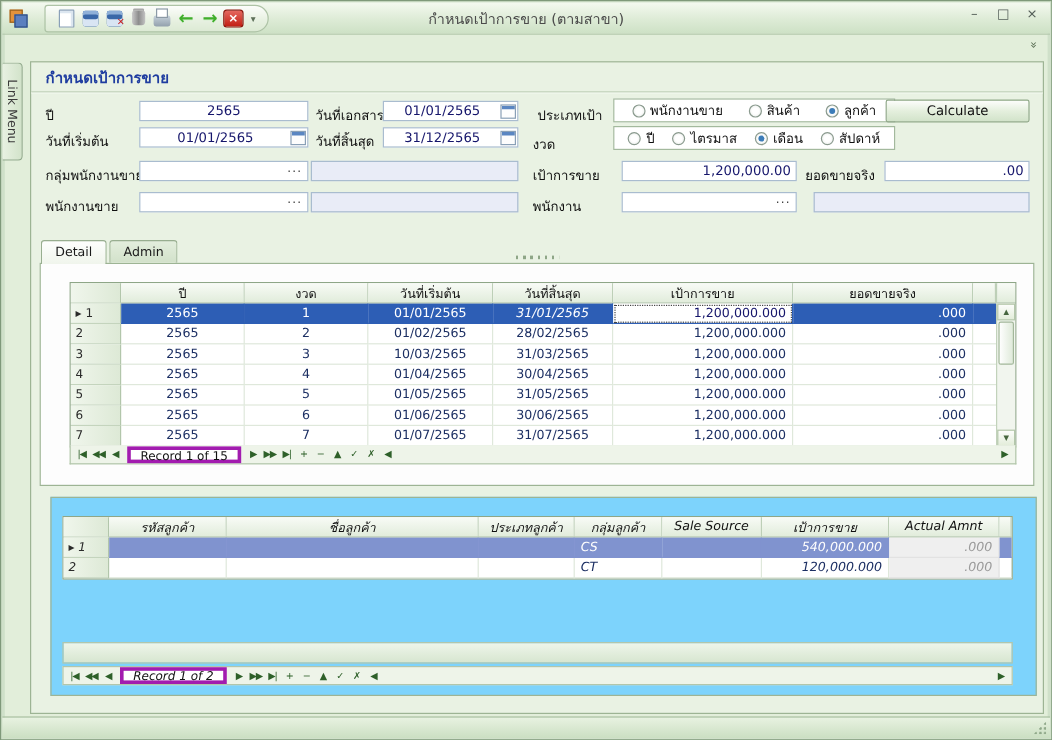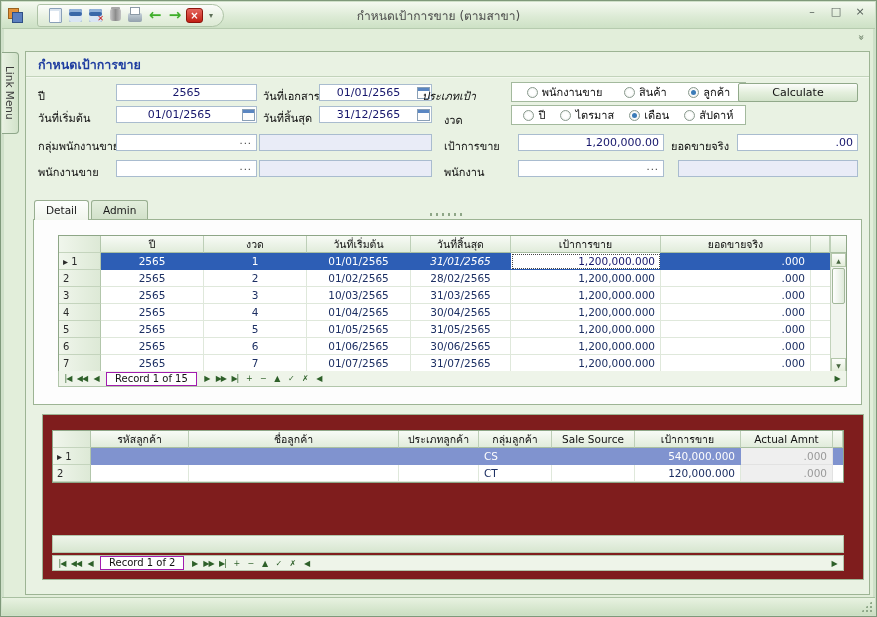--- a/index.html
+++ b/index.html
@@ -86,21 +86,21 @@
   
   .tabs { position:absolute; top:148px; left:8px; display:flex; gap:2px; z-index:3; }
   .tab { height:19px; padding:0 11px; font-size:10.5px; line-height:18px; color:#1a1a1a;
     border:1px solid #98ae90; border-bottom:none; border-radius:3px 3px 0 0;
     background:linear-gradient(#e3eedd,#d2e1ca); }
   .tab.active { height:20px; background:linear-gradient(#fdfefd,#f0f5ec); }
 
   .tab-page { position:absolute; top:167px; left:7px; width:829px; height:186px;
     background:#fdfdfd; border:1px solid #9db494; }
   .grid2-panel { position:absolute; top:362px; left:16px; width:822px; height:166px;
-    background:#7f1d1d; border:1px solid #9db494; }
+    background:#7dd3fc; border:1px solid #9db494;font-style:italic; }
 
   
   .gridpos1 { position:absolute; left:24px; top:15px; width:789px; }
   .gridwrap { display:flex; border:1px solid #8ea687; background:#fff; }
   .gcols { display:flex; flex-direction:column; flex:1; min-width:0; }
   .grow { display:flex; height:17px; }
   .gc { flex:none; border-right:1px solid #dfe8db; border-bottom:1px solid #dfe8db; font-size:10.5px;
     display:flex; align-items:center; justify-content:center; color:#1c2f63;
     overflow:hidden; white-space:nowrap; }
   .gc.l { justify-content:flex-start; padding-left:5px; }
@@ -120,21 +120,21 @@
   .vscroll { flex:1; display:flex; flex-direction:column; background:#f1f5ee; border-left:1px solid #c2d2bb; }
   .varrow { height:14px; font-size:6px; color:#47663f; display:flex; align-items:center; justify-content:center;
     background:linear-gradient(#fcfdfb,#e3edda); border:1px solid #b4c7ab; }
   .vthumb { height:36px; margin:1px; background:linear-gradient(90deg,#fefefe,#dfeada);
     border:1px solid #a2b79a; border-radius:2px; }
   .vtrack { flex:1; }
 
   .nav { height:16px; background:#eef4e9; border:1px solid #b2c6ab; border-top:none;
     display:flex; align-items:center; font-size:8px; color:#2e6029; padding:0 2px; }
   .navbtn { width:14px; flex:none; text-align:center; letter-spacing:-1px; }
-  .rec { background:#fff; border:1px solid #a21caf; font-size:10px; color:#111;
+  .rec { background:#fff; border:3px solid #a21caf; font-size:10px; color:#111;
     padding:0 8px; height:14px; line-height:12px; margin:0 3px; flex:none; }
   .spacer { flex:1; }
   .navpos1 { position:absolute; left:24px; top:151px; width:789px; }
   .gridpos2 { position:absolute; left:9px; top:15px; width:792px; }
   .gfooter { position:absolute; left:9px; bottom:26px; width:792px; height:18px;
     background:linear-gradient(#eef5ea,#d7e6d0); border:1px solid #b2c6ab; }
   .navpos2 { position:absolute; left:9px; bottom:8px; width:792px; }
   .navpos2 .nav { border-top:1px solid #b2c6ab; }
 
   
@@ -182,21 +182,21 @@
 
         <div class="flabel" style="left:12px;top:7px;">ปี</div>
         <div class="ffield" style="left:90px;top:4px;width:141px;">
           <input readonly="" value="2565" style="">
         </div>
         <div class="flabel" style="left:237px;top:7px;">วันที่เอกสาร</div>
         <div class="ffield" style="left:293px;top:4px;width:113px;">
           <input readonly="" value="01/01/2565" style="">
           <span class="cal"></span>
         </div>
-        <div class="flabel" style="left:396px;top:7px;font-style:italic;">ประเภทเป้า</div>
+        <div class="flabel" style="left:422px;top:7px;">ประเภทเป้า</div>
         <div class="radio-box" style="left:485px;top:2px;width:235px;">
             <span class="radio-opt">
               <span class="radio"></span>
               <span class="rlabel">พนักงานขาย</span>
             </span>
             <span class="radio-opt">
               <span class="radio"></span>
               <span class="rlabel">สินค้า</span>
             </span>
             <span class="radio-opt">

